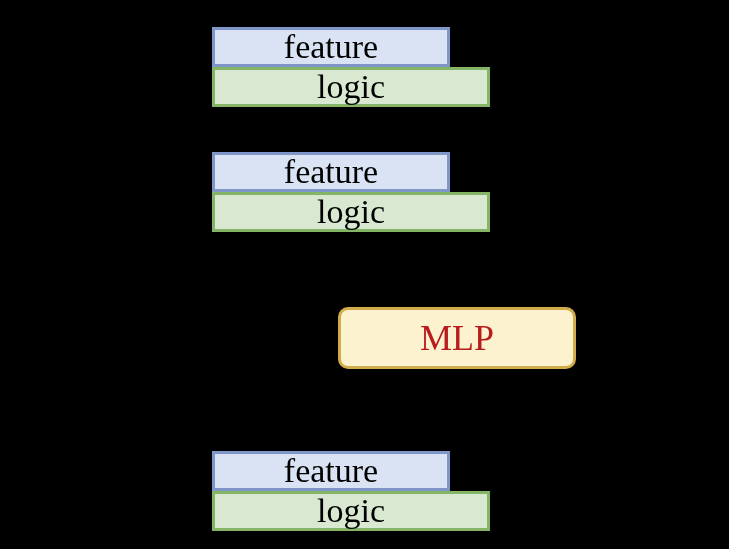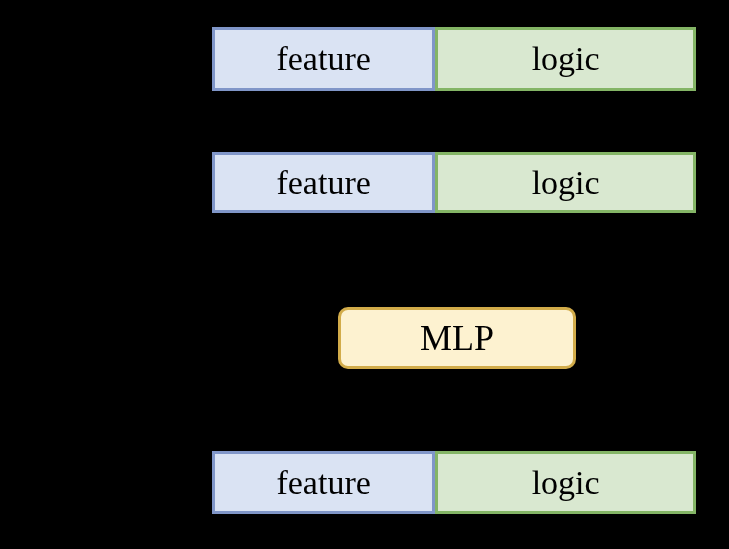--- a/index.html
+++ b/index.html
@@ -16,20 +16,21 @@
   }
   .canvas {
     position: absolute;
     inset: 0;
   }
   .row {
     position: absolute;
     left: 212px;
     width: 484px;
     display: flex;
+    flex-direction: column;
   }
   .row-1 { top: 27px;  height: 64px; }
   .row-2 { top: 152px; height: 61px; }
   .row-3 { top: 451px; height: 63px; }
   .box {
     box-sizing: border-box;
     height: 100%;
     display: flex;
     align-items: center;
     justify-content: center;
@@ -55,21 +56,21 @@
     width: 238px;
     height: 62px;
     background: #fdf2d0;
     border: 3px solid #d2ac4a;
     border-radius: 10px;
     display: flex;
     align-items: center;
     justify-content: center;
     font-size: 36px;
     line-height: 1;
-    color: #000000;
+    color: #b91c1c;
   }
   .label { display: inline-block; }
 </style>
 </head>
 <body>
 
 <div class="canvas">
 
   <div class="row row-1">
     <div class="box feature">

